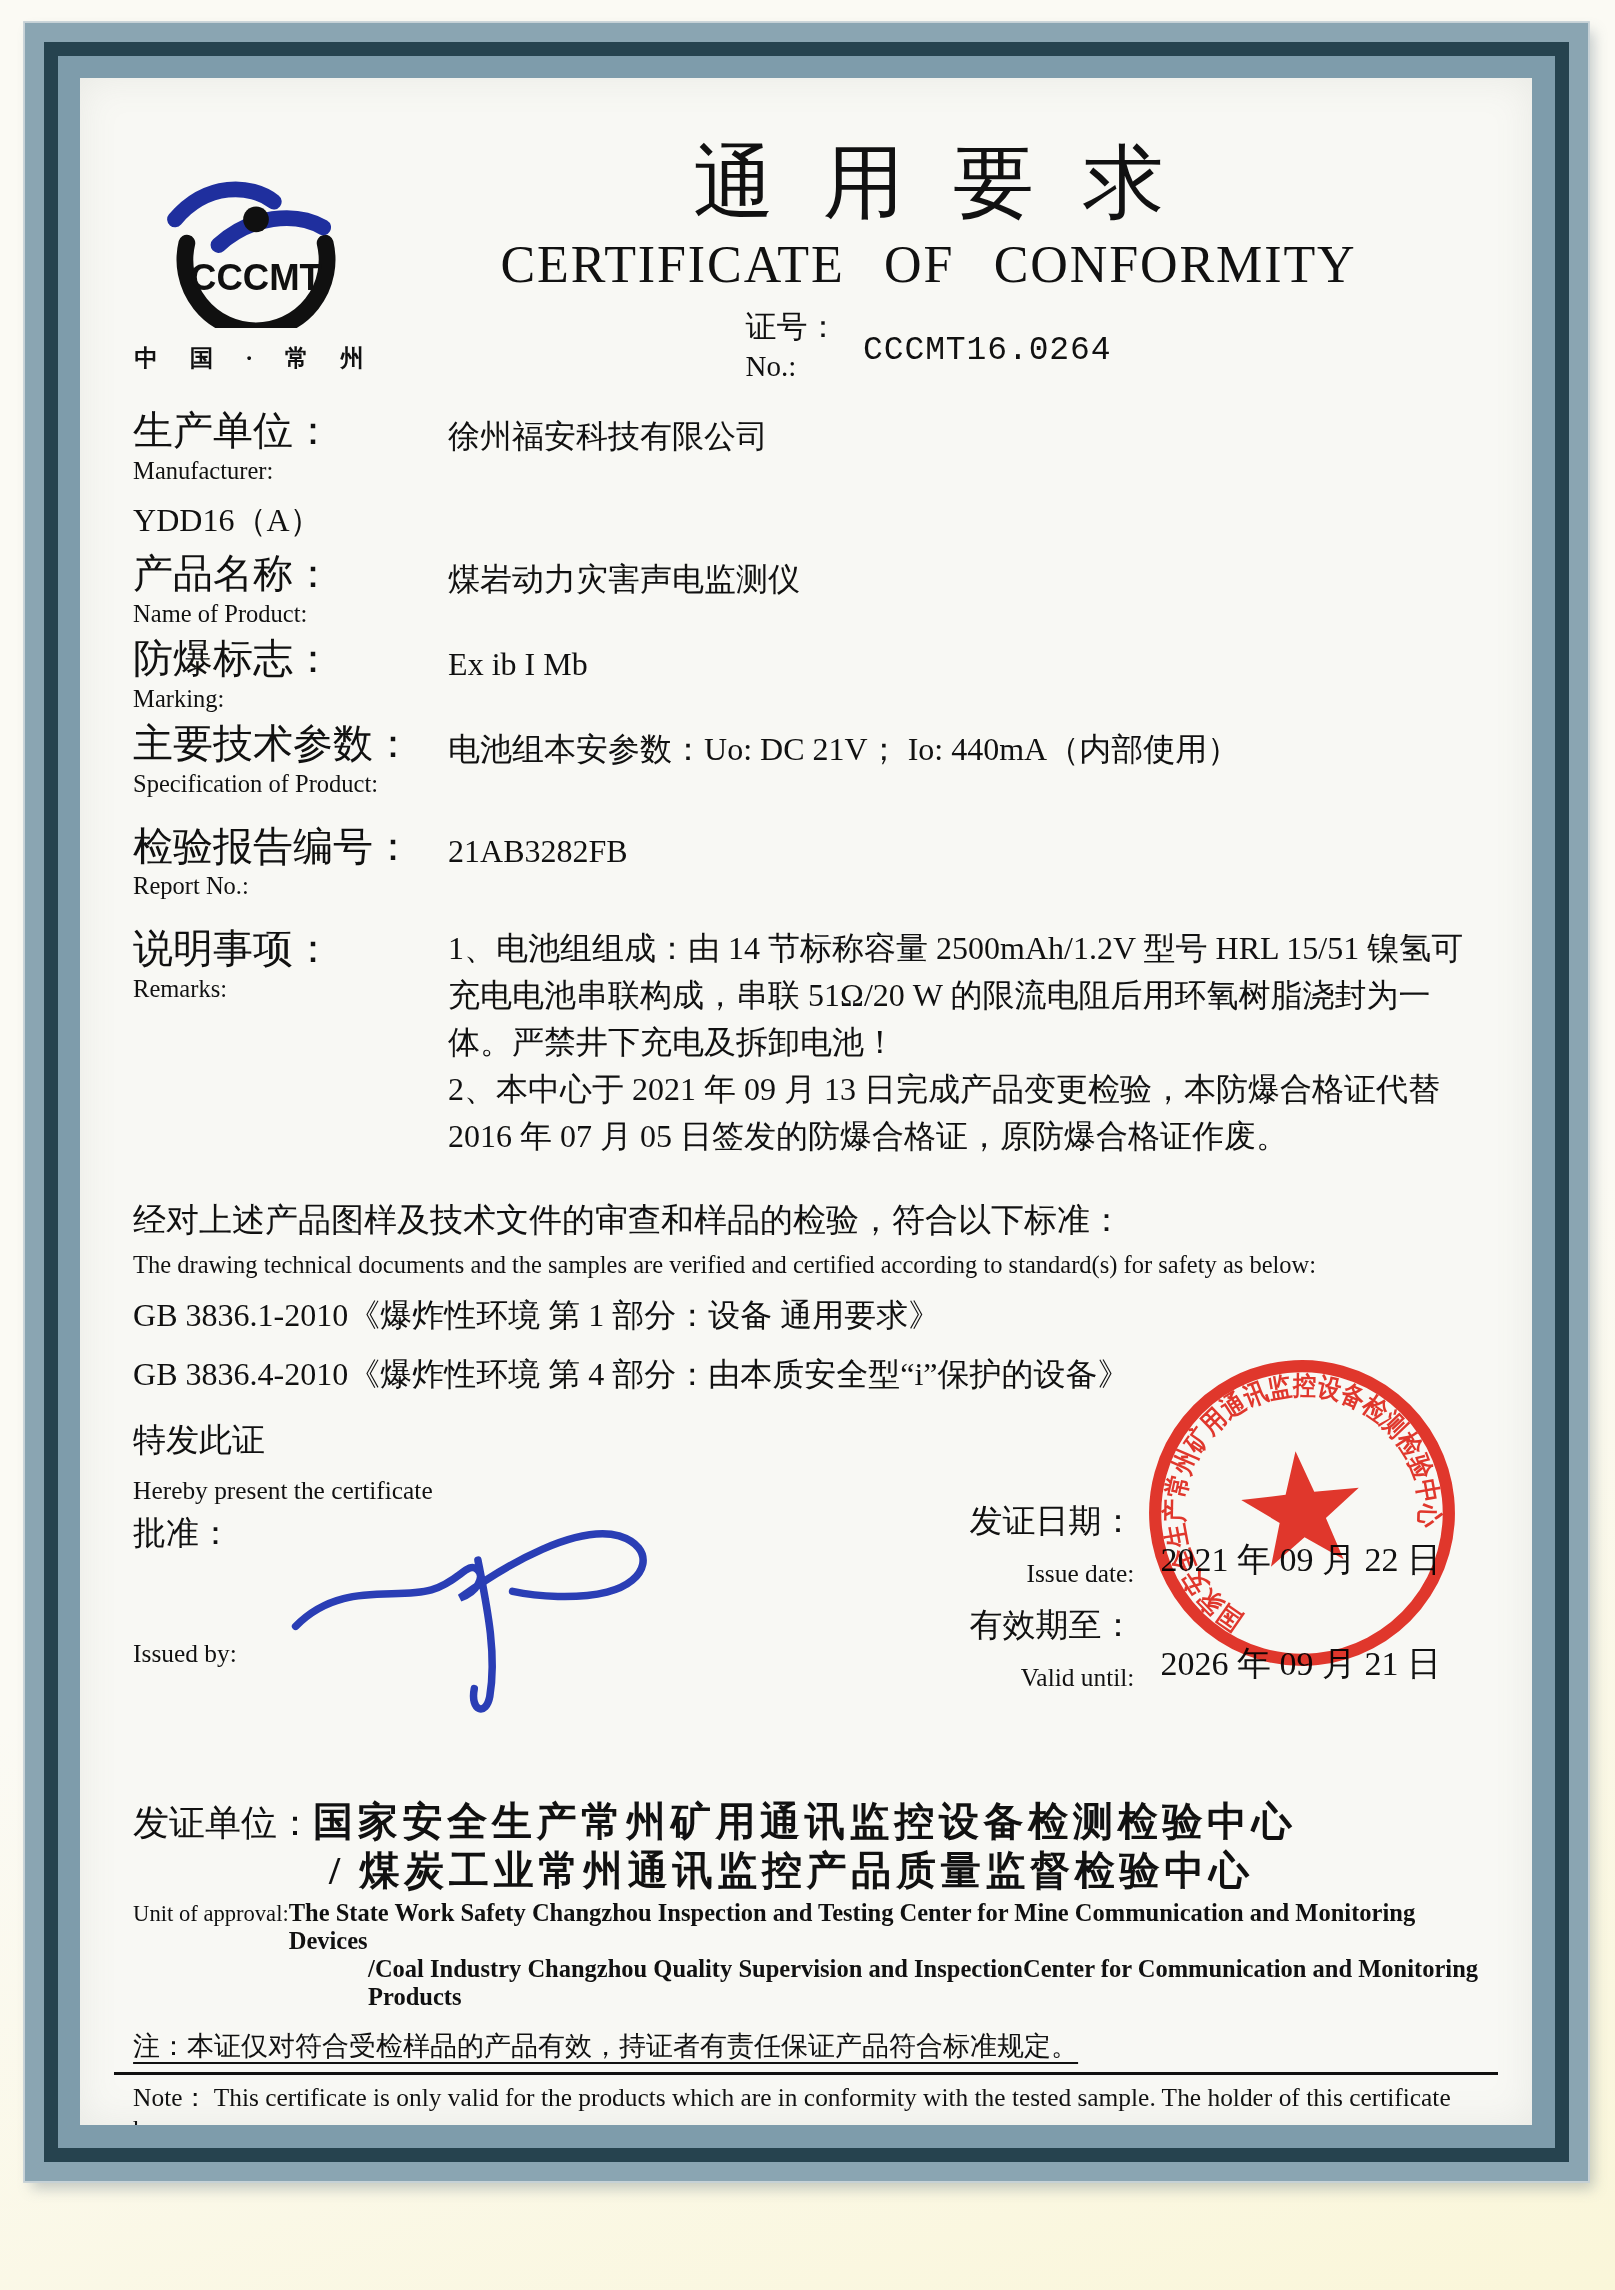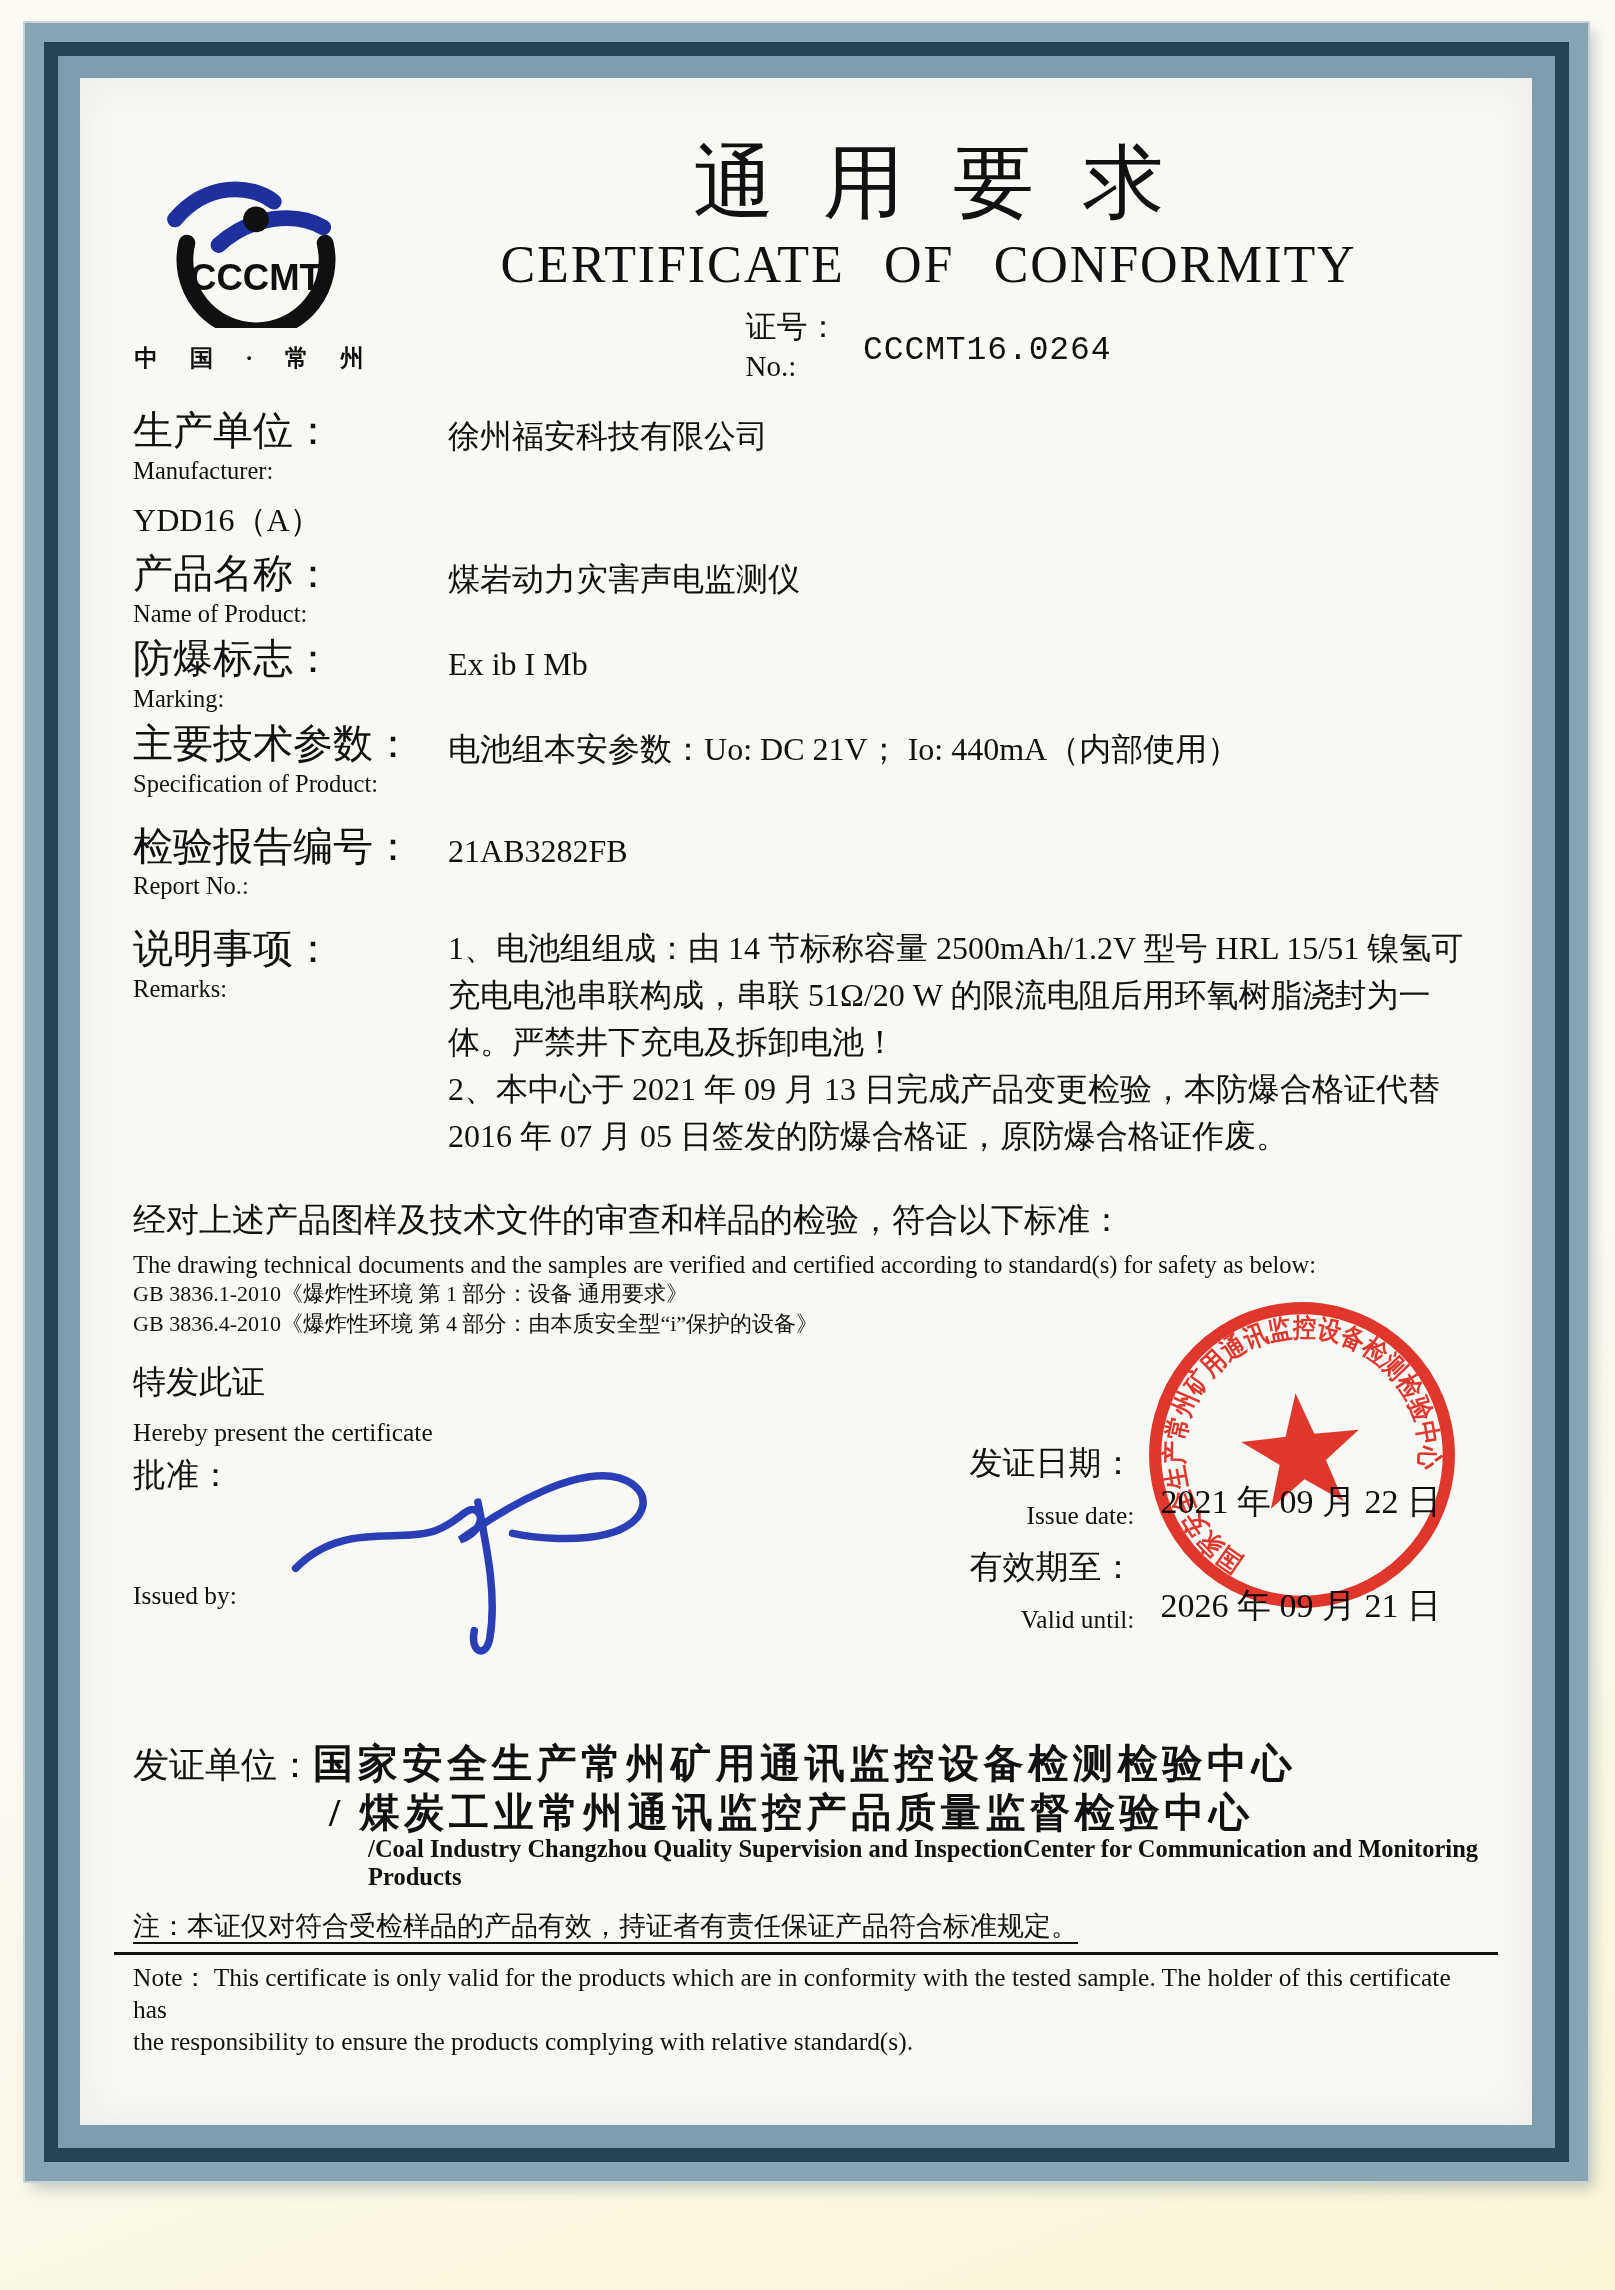--- a/index.html
+++ b/index.html
@@ -35,21 +35,21 @@
   .l-cn{font-size:40px;line-height:1.22;}
   .l-en{font-size:24.5px;line-height:1.2;}
   .f-value{font-size:32px;padding-top:5.6px;line-height:1.45;}
   .gap-top{margin-top:24.5px;}
   .remark-line{font-size:32px;line-height:1.47;white-space:nowrap;}
 
   
   .standards{margin-top:38px;}
   .std-intro-cn{font-size:33px;}
   .std-intro-en{font-size:24.5px;margin-top:7.5px;}
-  .std-item{font-size:22px;}
+  .std-item{font-size:32px;margin-top:15px;}
   .issue-cn{font-size:33px;margin-top:21px;}
   .issue-en{font-size:25.4px;margin-top:13px;}
 
   
   .approve-section{position:relative;height:282px;margin-top:5.6px;}
   .approve-cn{font-size:33px;}
   .issued-by{font-size:25.4px;margin-top:83px;}
   .signature{position:absolute;left:151px;top:-5.6px;transform:rotate(-3deg);}
   .dates-box{position:absolute;right:38px;top:-11.3px;z-index:1;}
   .d-row{display:flex;margin-bottom:15px;}
@@ -219,20 +219,24 @@
           </svg>
         </div>
       </div>
 
       <div class="issuer">
         <div class="iss-row1">
           <div class="iss-label">发证单位：</div>
           <div class="iss-name">国家安全生产常州矿用通讯监控设备检测检验中心</div>
         </div>
         <div class="iss-row2">/ 煤炭工业常州通讯监控产品质量监督检验中心</div>
+        <div class="iss-en1">
+          <div class="iss-en-label">Unit of approval: </div>
+          <div class="iss-en-text">The State Work Safety Changzhou Inspection and Testing Center for Mine Communication and Monitoring Devices</div>
+        </div>
         <div class="iss-en2">/Coal Industry Changzhou Quality Supervision and InspectionCenter for Communication and Monitoring Products</div>
       </div>
 
       <div class="note-block">
         <div class="note-cn">注：本证仅对符合受检样品的产品有效，持证者有责任保证产品符合标准规定。</div>
         <hr class="rule">
         <div class="note-en">Note： This certificate is only valid for the products which are in conformity with the tested sample. The holder of this certificate has</div>
         <div class="note-en">the responsibility to ensure the products complying with relative standard(s).</div>
 
       </div>

